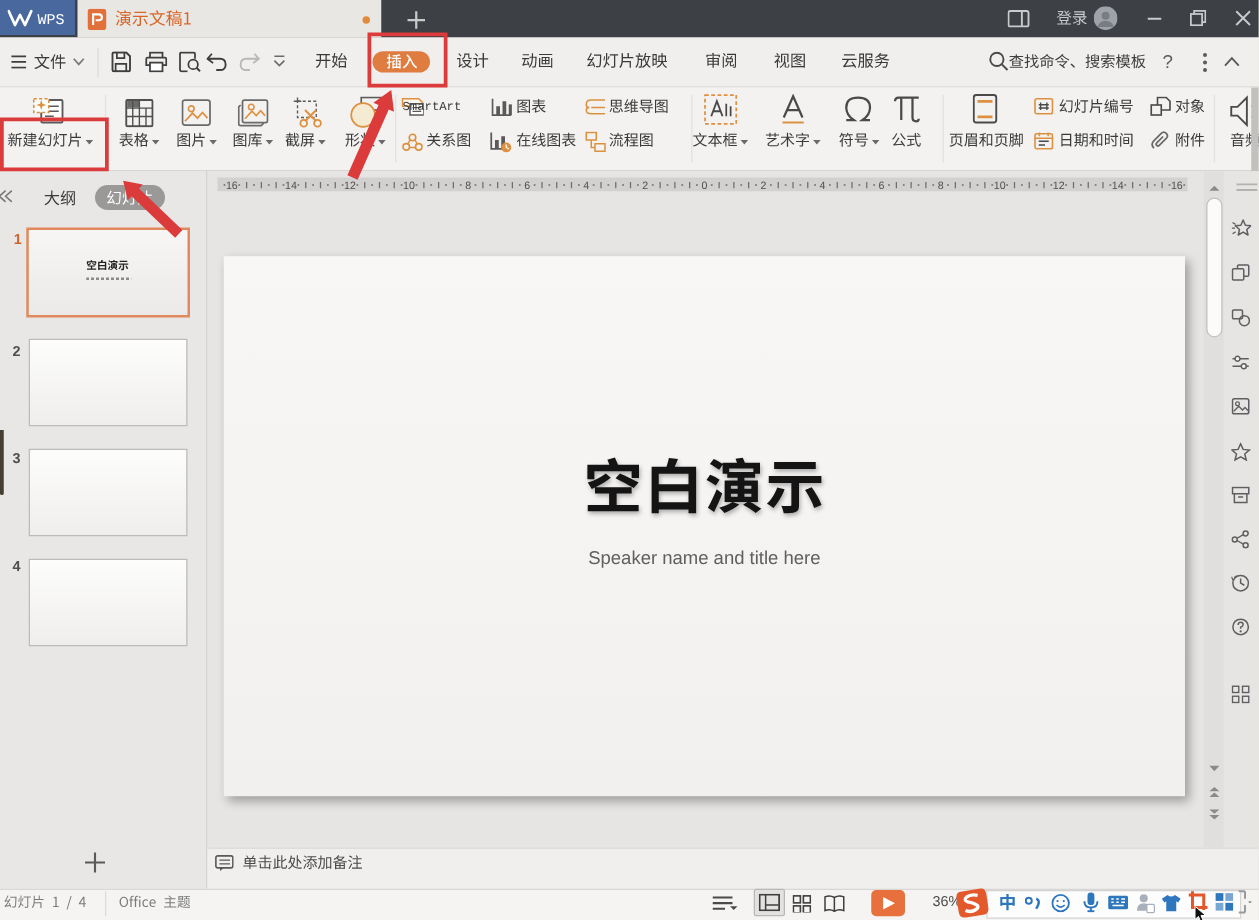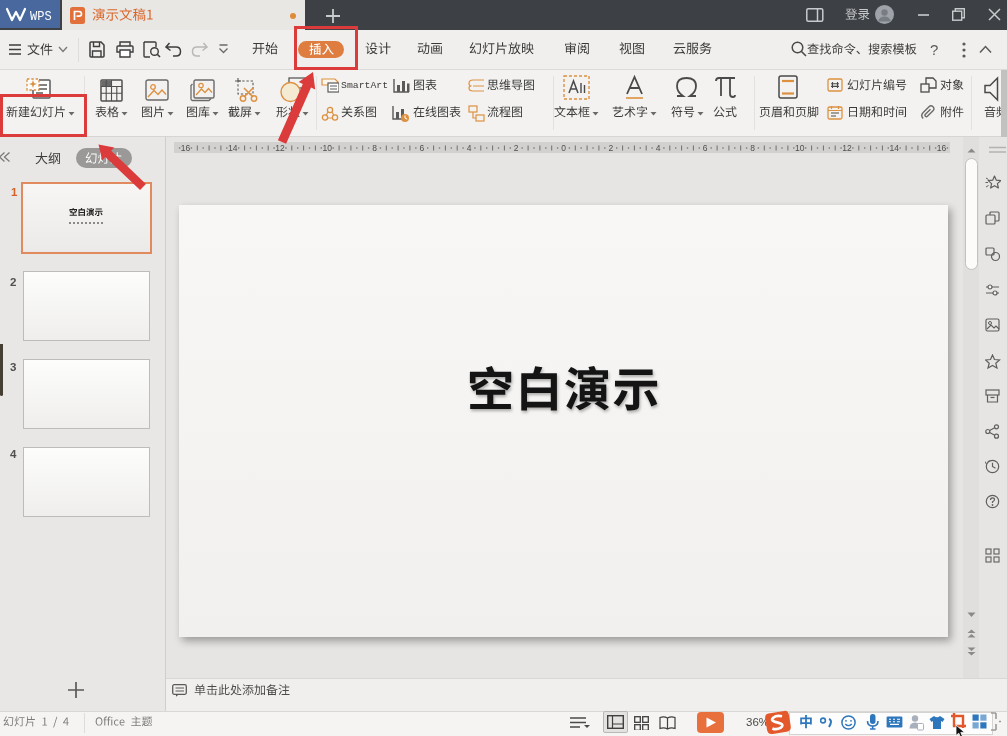--- a/index.html
+++ b/index.html
@@ -229,21 +229,21 @@
       </svg>
     </div>
     <svg style="position:absolute;left:302.0px;top:111px;" width="7" height="6" viewBox="0 0 7 6">
       <path d="M0.5 1 L3.5 4.5 L6.5 1" fill="#6a6a6a"></path>
     </svg>
     <svg style="position:absolute;left:321px;top:78px;" width="18" height="15" viewBox="0 0 18 15">
       <path d="M1 1 H14 L17 4 L14 7 H1 Z" fill="#fdf6ec" stroke="#dd9140" stroke-width="1.2"></path>
       <rect x="7" y="5" width="11" height="9" fill="#fff" stroke="#5a5a5a" stroke-width="1.2"></rect>
       <path d="M9 8 H16 M9 11 H16" stroke="#5a5a5a" stroke-width="1"></path>
     </svg>
-    <div style="position:absolute;left:341.0px;top:80.0px;font:normal 9.8px 'Liberation Mono', sans-serif;color:#3b3b3b;white-space:nowrap;letter-spacing:normal">SmartArt</div>
+    <div style="position:absolute;left:322px;top:80.0px;font:normal 9.8px 'Liberation Mono', sans-serif;color:#3b3b3b;white-space:nowrap;letter-spacing:normal">SmartArt</div>
     <svg style="position:absolute;left:321px;top:105px;" width="18" height="17" viewBox="0 0 18 17">
       <circle cx="9" cy="5" r="2.6" stroke="#dd9140" stroke-width="1.3" fill="none"></circle>
       <circle cx="4" cy="12.5" r="2.6" stroke="#dd9140" stroke-width="1.3" fill="none"></circle>
       <circle cx="14" cy="12.5" r="2.6" stroke="#dd9140" stroke-width="1.3" fill="none"></circle>
       <path d="M7 7 L5 10.5 M11 7 L13 10.5 M6.5 13 H11.5" stroke="#dd9140" stroke-width="1.2"></path>
     </svg>
     <div style="position:absolute;left:341.0px;top:106.0px">
       <svg width="37" height="15" viewBox="0 0 37 15" style="display:block;overflow:visible">
         <path transform="translate(0,10.3)" d="M2.7 -9.6C3.2 -9 3.7 -8.1 3.9 -7.5H1.5V-6.6H5.5V-5.2C5.5 -4.9 5.5 -4.7 5.5 -4.5H0.8V-3.6H5.3C4.9 -2.3 3.8 -0.9 0.6 0.2C0.8 0.4 1.1 0.7 1.2 0.9C4.3 -0.1 5.6 -1.5 6.2 -2.9C7.2 -1.1 8.7 0.3 10.9 0.9C11 0.6 11.3 0.2 11.5 0C9.3 -0.5 7.7 -1.8 6.8 -3.6H11.2V-4.5H6.5L6.6 -5.1V-6.6H10.6V-7.5H8.2C8.6 -8.2 9.1 -9 9.5 -9.7L8.5 -10C8.2 -9.3 7.7 -8.2 7.2 -7.5H3.9L4.7 -8C4.5 -8.5 4 -9.4 3.4 -10Z M15.4 -2.7C14.8 -1.8 13.8 -0.9 12.8 -0.4C13.1 -0.2 13.5 0.1 13.6 0.2C14.5 -0.4 15.6 -1.4 16.3 -2.4ZM19.6 -2.3C20.6 -1.5 21.9 -0.4 22.5 0.3L23.2 -0.3C22.6 -1 21.3 -2 20.3 -2.7ZM20 -5.3C20.3 -5 20.6 -4.7 20.9 -4.4L15.7 -4C17.5 -4.9 19.3 -6 21.1 -7.3L20.4 -7.9C19.8 -7.4 19.1 -7 18.5 -6.5L15.5 -6.4C16.4 -7 17.3 -7.8 18.1 -8.6C19.6 -8.7 21.1 -9 22.3 -9.2L21.6 -10C19.7 -9.5 16.2 -9.2 13.3 -9C13.4 -8.8 13.5 -8.5 13.5 -8.3C14.6 -8.3 15.7 -8.4 16.8 -8.5C16 -7.7 15.1 -6.9 14.8 -6.7C14.5 -6.5 14.2 -6.3 13.9 -6.3C14 -6 14.2 -5.6 14.2 -5.4C14.4 -5.5 14.8 -5.6 17.3 -5.7C16.2 -5.1 15.4 -4.6 14.9 -4.4C14.2 -4.1 13.7 -3.8 13.3 -3.8C13.4 -3.5 13.5 -3.1 13.5 -2.9C13.9 -3.1 14.4 -3.1 17.7 -3.4V-0.2C17.7 -0.1 17.6 -0.1 17.4 -0C17.2 -0 16.6 -0 15.8 -0.1C16 0.2 16.1 0.6 16.2 0.8C17.1 0.8 17.7 0.8 18.1 0.7C18.5 0.5 18.6 0.3 18.6 -0.2V-3.5L21.6 -3.7C21.9 -3.3 22.2 -2.9 22.4 -2.6L23.1 -3C22.6 -3.8 21.6 -4.9 20.7 -5.7Z M28.5 -3.3C29.5 -3.1 30.7 -2.7 31.4 -2.4L31.7 -3C31.1 -3.3 29.8 -3.7 28.9 -3.9ZM27.3 -1.8C29 -1.6 31 -1.1 32.2 -0.7L32.6 -1.4C31.4 -1.8 29.3 -2.3 27.7 -2.4ZM25 -9.6V1H25.9V0.5H34.1V1H35V-9.6ZM25.9 -0.3V-8.7H34.1V-0.3ZM29 -8.5C28.4 -7.5 27.3 -6.6 26.3 -6C26.5 -5.8 26.8 -5.6 26.9 -5.4C27.3 -5.7 27.7 -6 28 -6.3C28.4 -5.9 28.8 -5.5 29.3 -5.2C28.3 -4.7 27.2 -4.4 26.1 -4.2C26.2 -4 26.4 -3.6 26.5 -3.4C27.7 -3.7 29 -4.1 30.1 -4.8C31.1 -4.2 32.2 -3.8 33.4 -3.6C33.5 -3.8 33.7 -4.1 33.9 -4.2C32.8 -4.4 31.8 -4.8 30.8 -5.2C31.7 -5.8 32.5 -6.5 33 -7.3L32.5 -7.6L32.3 -7.5H29.2C29.4 -7.8 29.6 -8 29.7 -8.2ZM28.5 -6.8 28.6 -6.8H31.7C31.3 -6.4 30.7 -6 30.1 -5.6C29.5 -5.9 28.9 -6.3 28.5 -6.8Z" fill="#3b3b3b"></path>
       </svg>
@@ -557,20 +557,21 @@
       <rect x="760.9" y="5.3" width="1.4" height="1.4" fill="#7a7a7a"></rect>
       <text x="767.5" y="9" font-size="8.5" fill="#4f4f4f" text-anchor="middle" font-family="Liberation Sans">16</text>
       <rect x="772.7" y="5.3" width="1.4" height="1.4" fill="#7a7a7a"></rect>
     </svg>
     <div style="position:absolute;left:179px;top:205px;width:769px;height:432px;background:linear-gradient(180deg,#f8f7f5,#f1f0ee);box-shadow:3px 4px 8px rgba(0,0,0,0.33)"></div>
     <div style="position:absolute;left:466.5px;top:366px;filter:drop-shadow(1.5px 2px 1.5px rgba(0,0,0,0.3))">
       <svg width="196" height="59" viewBox="0 0 196 59" style="display:block;overflow:visible">
         <path transform="translate(0,40.4)" d="M25.4 -23.9C30.1 -21.6 36.8 -18 40 -16L43.9 -20.5C40.3 -22.5 33.4 -25.7 29 -27.7ZM17.7 -27.7C13.6 -24.6 8.4 -22 3.2 -20.4L6.4 -15.3L9 -16.5V-11.7H20.3V-2.5H3.2V2.6H43.9V-2.5H26.3V-11.7H38.3V-16.7H9.5C13.9 -18.8 18.3 -21.5 21.6 -24.2ZM18.9 -38.7C19.5 -37.5 20 -36 20.5 -34.6H2.9V-23.1H8.5V-29.5H38.3V-24H44.2V-34.6H27.4C26.8 -36.4 25.7 -38.6 24.9 -40.4Z M68.1 -40.1C67.7 -38 67 -35.4 66.2 -33.1H54.3V4.1H60V1.1H83.8V4.1H89.9V-33.1H72.7C73.6 -34.9 74.5 -37 75.4 -39.2ZM60 -4.6V-13.4H83.8V-4.6ZM60 -19V-27.4H83.8V-19Z M98.2 -22.5C100.6 -21.2 104 -19.4 105.6 -18.1L108.7 -22.7C107 -24 103.5 -25.7 101.1 -26.7ZM99.3 -0.3 104.3 3.1C106.5 -1.5 108.9 -6.8 110.8 -11.7L106.4 -15.1C104.2 -9.7 101.4 -3.9 99.3 -0.3ZM100.9 -35.2C103.3 -33.9 106.7 -31.9 108.3 -30.6L111.1 -34.6V-27.5H114.8V-24.3H123.1V-22H112.7V-4.8H118.9C116.4 -3 112.2 -1.3 108.3 -0.2C109.5 0.7 111.6 2.8 112.6 3.9C116.5 2.4 121.3 -0.2 124.4 -2.8L119.1 -4.8H130.8L127.5 -2.6C130.9 -0.7 135.4 2.1 137.5 3.9L142 0.6C140 -1 136.2 -3.2 133.1 -4.8H139.3V-22H128.5V-24.3H137.1V-27.5H141V-36.2H128.9C128.4 -37.5 127.8 -39.1 127.2 -40.3L121.4 -39.4C121.8 -38.5 122.3 -37.3 122.6 -36.2H111.1V-35.4C109.3 -36.6 106.2 -38.3 104 -39.3ZM116.3 -28.8V-31.6H135.7V-28.8ZM117.7 -11.5H123.1V-9H117.7ZM128.5 -11.5H134.1V-9H128.5ZM117.7 -17.9H123.1V-15.4H117.7ZM128.5 -17.9H134.1V-15.4H128.5Z M154.8 -16.5C153.1 -11.7 150 -6.6 146.5 -3.5C148 -2.8 150.6 -1.1 151.8 -0.1C155.1 -3.7 158.6 -9.4 160.7 -15ZM177 -14.5C180.1 -9.9 183.3 -3.9 184.3 0L190.2 -2.5C188.9 -6.6 185.4 -12.4 182.3 -16.7ZM152.3 -36.9V-31.3H185.6V-36.9ZM148 -25.6V-20H166.1V-2.5C166.1 -1.9 165.8 -1.6 164.9 -1.6C164 -1.6 160.6 -1.6 158 -1.8C158.8 -0.1 159.7 2.5 160 4.2C164.1 4.2 167.2 4.1 169.4 3.2C171.6 2.4 172.2 0.8 172.2 -2.4V-20H190.1V-25.6Z" fill="#141414"></path>
       </svg>
     </div>
+    <div style="position:absolute;left:563.5px;top:439.0px;font:normal 14.8px 'Liberation Sans', sans-serif;color:#5f5f5f;white-space:nowrap;transform:translateX(-50%);letter-spacing:normal">Speaker name and title here</div>
     <div style="position:absolute;left:963px;top:137px;width:16px;height:541px;background:#e0dfdd"></div>
     <div style="position:absolute;left:964.5px;top:158px;width:13px;height:112px;background:#fcfbfa;border:1px solid #c2c1bf;border-radius:7px"></div>
     <svg style="position:absolute;left:966px;top:147px;" width="11" height="7" viewBox="0 0 11 7">
       <path d="M1.5 5.5 L5.5 1.5 L9.5 5.5" fill="#8a8a8a"></path>
     </svg>
     <svg style="position:absolute;left:966px;top:611px;" width="11" height="8" viewBox="0 0 11 8">
       <path d="M1.5 1.5 L5.5 6 L9.5 1.5" fill="#8a8a8a"></path>
     </svg>
     <svg style="position:absolute;left:966px;top:628px;" width="11" height="11" viewBox="0 0 11 11">
       <path d="M1.5 5 L5.5 1.5 L9.5 5 Z M1.5 9.5 L5.5 6 L9.5 9.5 Z" fill="#8a8a8a"></path>

